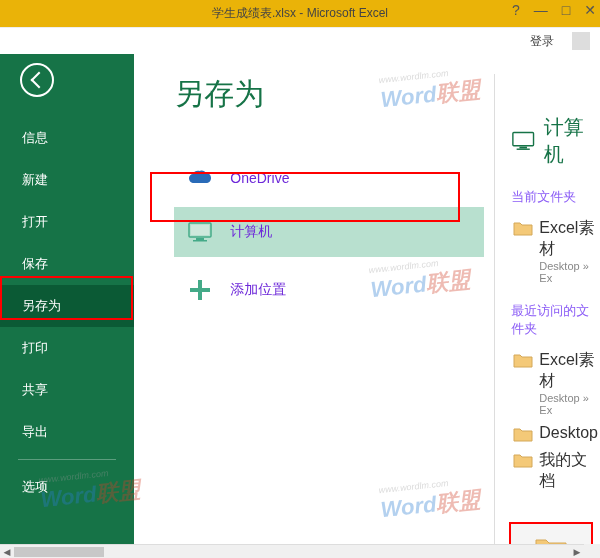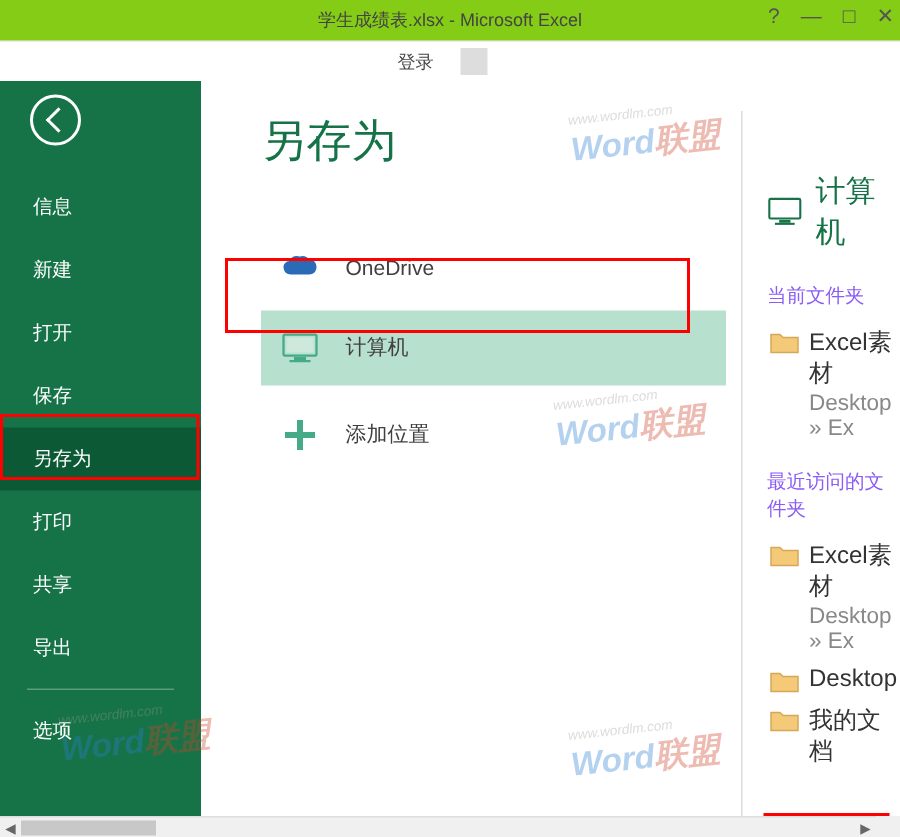--- a/index.html
+++ b/index.html
@@ -1,52 +1,52 @@
 <!DOCTYPE html>
 <html><head>
   <meta charset="utf-8">
   <style>
     * { box-sizing: border-box; margin: 0; padding: 0; }
     body { font-family: "Microsoft YaHei", "Segoe UI", sans-serif; font-size: 13px; color: #333; background: #fff; width: 600px; height: 558px; overflow: hidden; position: relative; }
     
-    .titlebar { height: 28px; display: flex; align-items: center; justify-content: center; position: relative; background: #84cc16; border-bottom: 1px solid #eee; }
+    .titlebar { height: 28px; display: flex; align-items: center; justify-content: center; position: relative; background: #eab308; border-bottom: 1px solid #eee; }
     .title-text { font-size: 12px; color: #444; }
     .win-controls { position: absolute; right: 4px; top: 2px; display: flex; gap: 14px; align-items: center; }
     .win-controls span { font-size: 14px; color: #555; cursor: default; font-family: Arial; }
     
-    .loginbar { height: 26px; display: flex; justify-content: center; align-items: center; padding-right: 10px; gap: 18px; }
+    .loginbar { height: 26px; display: flex; justify-content: flex-end; align-items: center; padding-right: 10px; gap: 18px; }
     .login-text { font-size: 12px; color: #444; }
     .avatar { width: 18px; height: 18px; background: #ddd; }
     
     .main { display: flex; height: 504px; }
     
     .sidebar { width: 135px; background: #167347; color: #fff; padding-top: 9px; position: relative; }
     .back-circle { width: 34px; height: 34px; border: 2px solid #fff; border-radius: 50%; margin-left: 20px; margin-bottom: 20px; display: flex; align-items: center; justify-content: center; }
     .back-circle::before { content: ""; width: 10px; height: 10px; border-left: 2px solid #fff; border-bottom: 2px solid #fff; transform: rotate(45deg); margin-left: 3px; }
     .nav-item { padding: 12px 22px; font-size: 13px; cursor: default; }
     .nav-item.active { background: #0b5a35; }
     .nav-sep { border-top: 1px solid rgba(255,255,255,0.3); margin: 6px 18px; }
     .red-box-nav { position: absolute; border: 2px solid red; top: 222px; left: 0; width: 133px; height: 44px; pointer-events: none; }
     
     .content { flex: 1; padding: 20px 0 0 40px; display: flex; position: relative; }
     .col-main { width: 310px; }
     .page-title { font-size: 30px; color: #167347; font-weight: normal; margin-bottom: 40px; }
     .loc-item { display: flex; align-items: center; padding: 14px 10px; margin-bottom: 6px; }
     .loc-item.selected { background: #b8e0cf; }
     .loc-icon { width: 32px; display: flex; justify-content: center; margin-right: 14px; }
-    .loc-label { font-size: 14px; color: #404040; }
+    .loc-label { font-size: 14px; color: #6d28d9; }
     .red-box-comp { position: absolute; border: 2px solid red; top: 118px; left: 16px; width: 310px; height: 50px; pointer-events: none; }
     
     .col-right { flex: 1; border-left: 1px solid #ddd; padding-left: 16px; margin-left: 10px; padding-top: 40px; }
     .right-header { display: flex; align-items: center; gap: 8px; color: #167347; font-size: 20px; margin-bottom: 20px; }
     .section-label { font-size: 13px; color: #8b5cf6; margin-bottom: 8px; margin-top: 14px; }
     .folder-row { display: flex; align-items: flex-start; gap: 6px; padding: 4px 2px; }
     .folder-icon { width: 20px; height: 16px; flex-shrink: 0; margin-top: 2px; }
     .folder-text { font-size: 16px; }
-    .folder-path { font-size: 15px; color: #888; }
+    .folder-path { font-size: 11px; color: #888; }
     
     .browse-btn { width: 80px; height: 70px; background: #f5f5f5; display: flex; flex-direction: column; align-items: center; justify-content: center; gap: 6px; margin-top: 28px; position: relative; }
     .red-box-browse { position: absolute; border: 2px solid red; inset: -2px; pointer-events: none; }
     
     .watermark { position: absolute; font-size: 22px; font-style: italic; opacity: 0.35; pointer-events: none; transform: rotate(-6deg); }
     .watermark .w1 { color: #2a7dd4; font-weight: bold; }
     .watermark .w2 { color: #d04028; font-weight: bold; }
     .wm-sub { font-size: 9px; color: #999; display: block; }
     
     .scrollbar-h { position: absolute; bottom: 0; left: 0; right: 16px; height: 14px; background: #f0f0f0; border-top: 1px solid #ddd; display: flex; align-items: center; }

